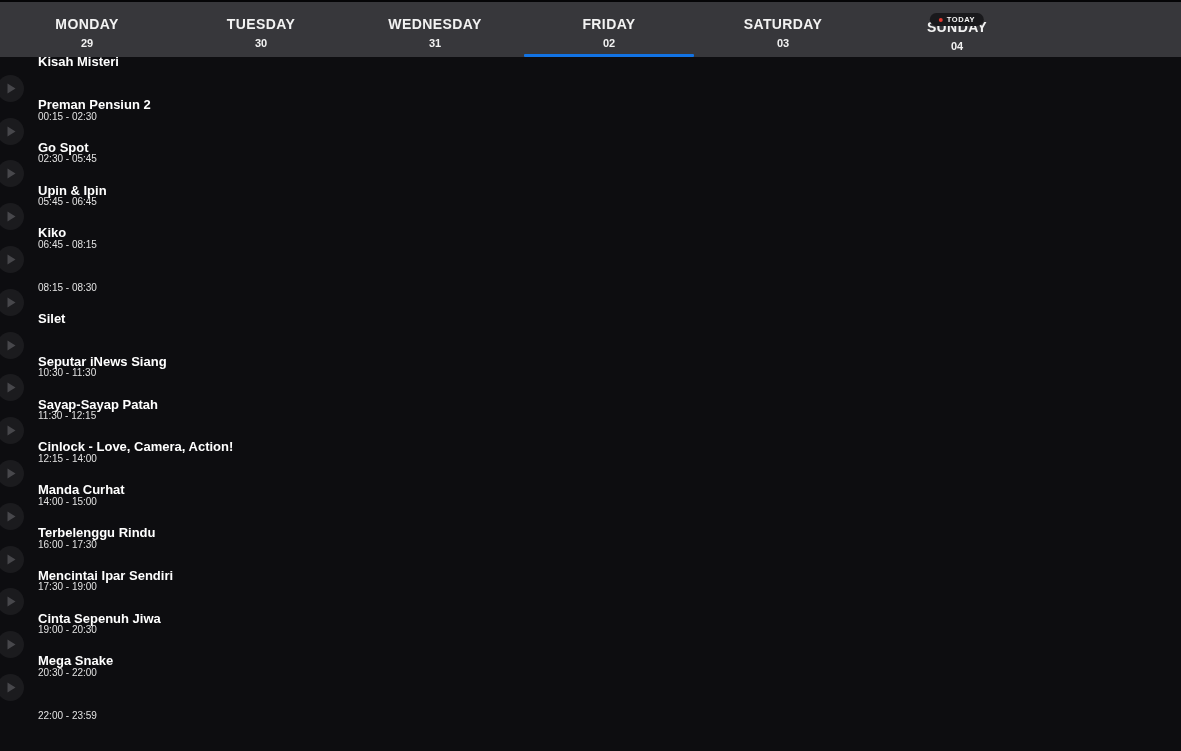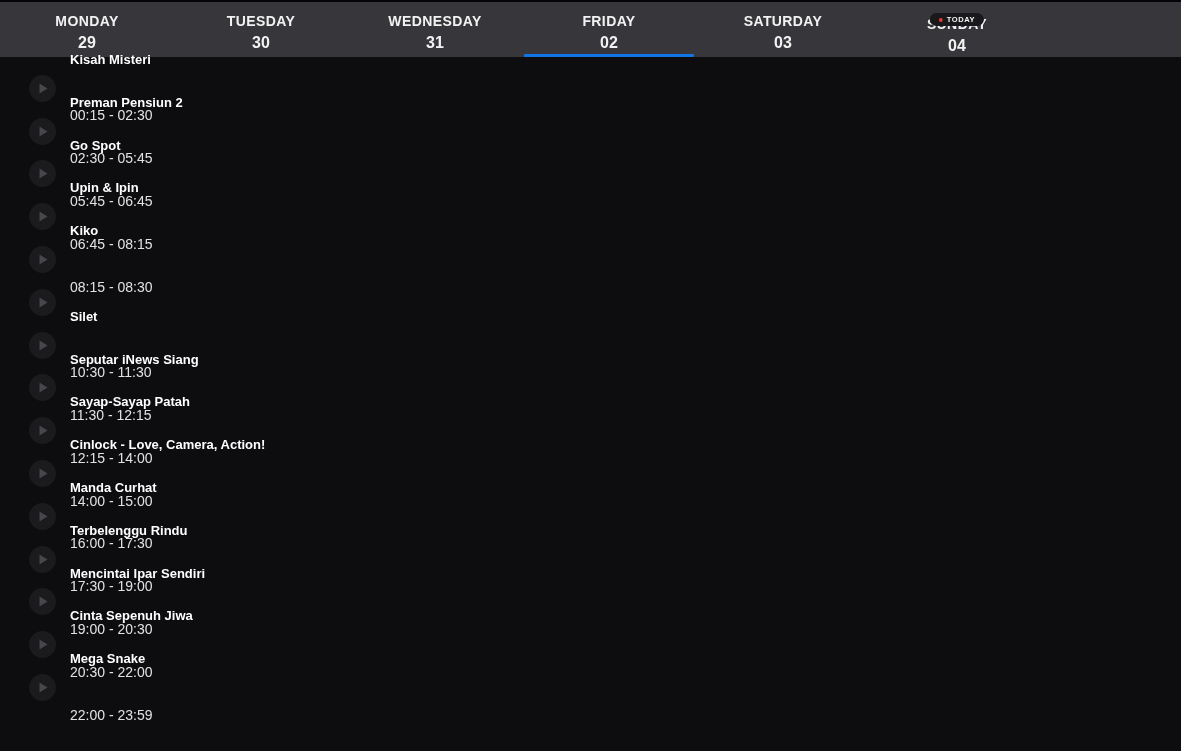--- a/index.html
+++ b/index.html
@@ -33,21 +33,21 @@
     cursor: pointer;
     color: #f2f2f2;
   }
   .day-label {
     font-size: 14px;
     font-weight: bold;
     letter-spacing: 0.4px;
     text-transform: uppercase;
   }
   .day-date {
-    font-size: 16px;
+    font-size: 11px;
     font-weight: bold;
   }
   .active-underline {
     position: absolute;
     left: 2px;
     right: 2px;
     bottom: 0;
     height: 3px;
     background: #1273e4;
     border-radius: 1px;
@@ -75,21 +75,20 @@
   .today-text {
     font-size: 7.5px;
     font-weight: bold;
     letter-spacing: 0.6px;
     color: #f5f5f5;
   }
   .day.has-badge { padding-top: 12px; }
   
   .program-list {
     padding-top: 10px;
-    padding-left: 32px;
   }
   .program-row {
     height: 42.8px;
     display: flex;
     align-items: center;
     cursor: pointer;
   }
   .play-button {
     flex: 0 0 27px;
     width: 27px;
@@ -108,21 +107,21 @@
     flex-direction: column;
     gap: 1px;
   }
   .program-title {
     font-size: 13px;
     font-weight: bold;
     color: #ffffff;
     line-height: 1.1;
   }
   .program-time {
-    font-size: 14px;
+    font-size: 10px;
     color: #e2e2e2;
     line-height: 1.1;
     margin-top: 40px;
   }
 </style>
 </head>
 <body>
 
 <div class="screen">
 

